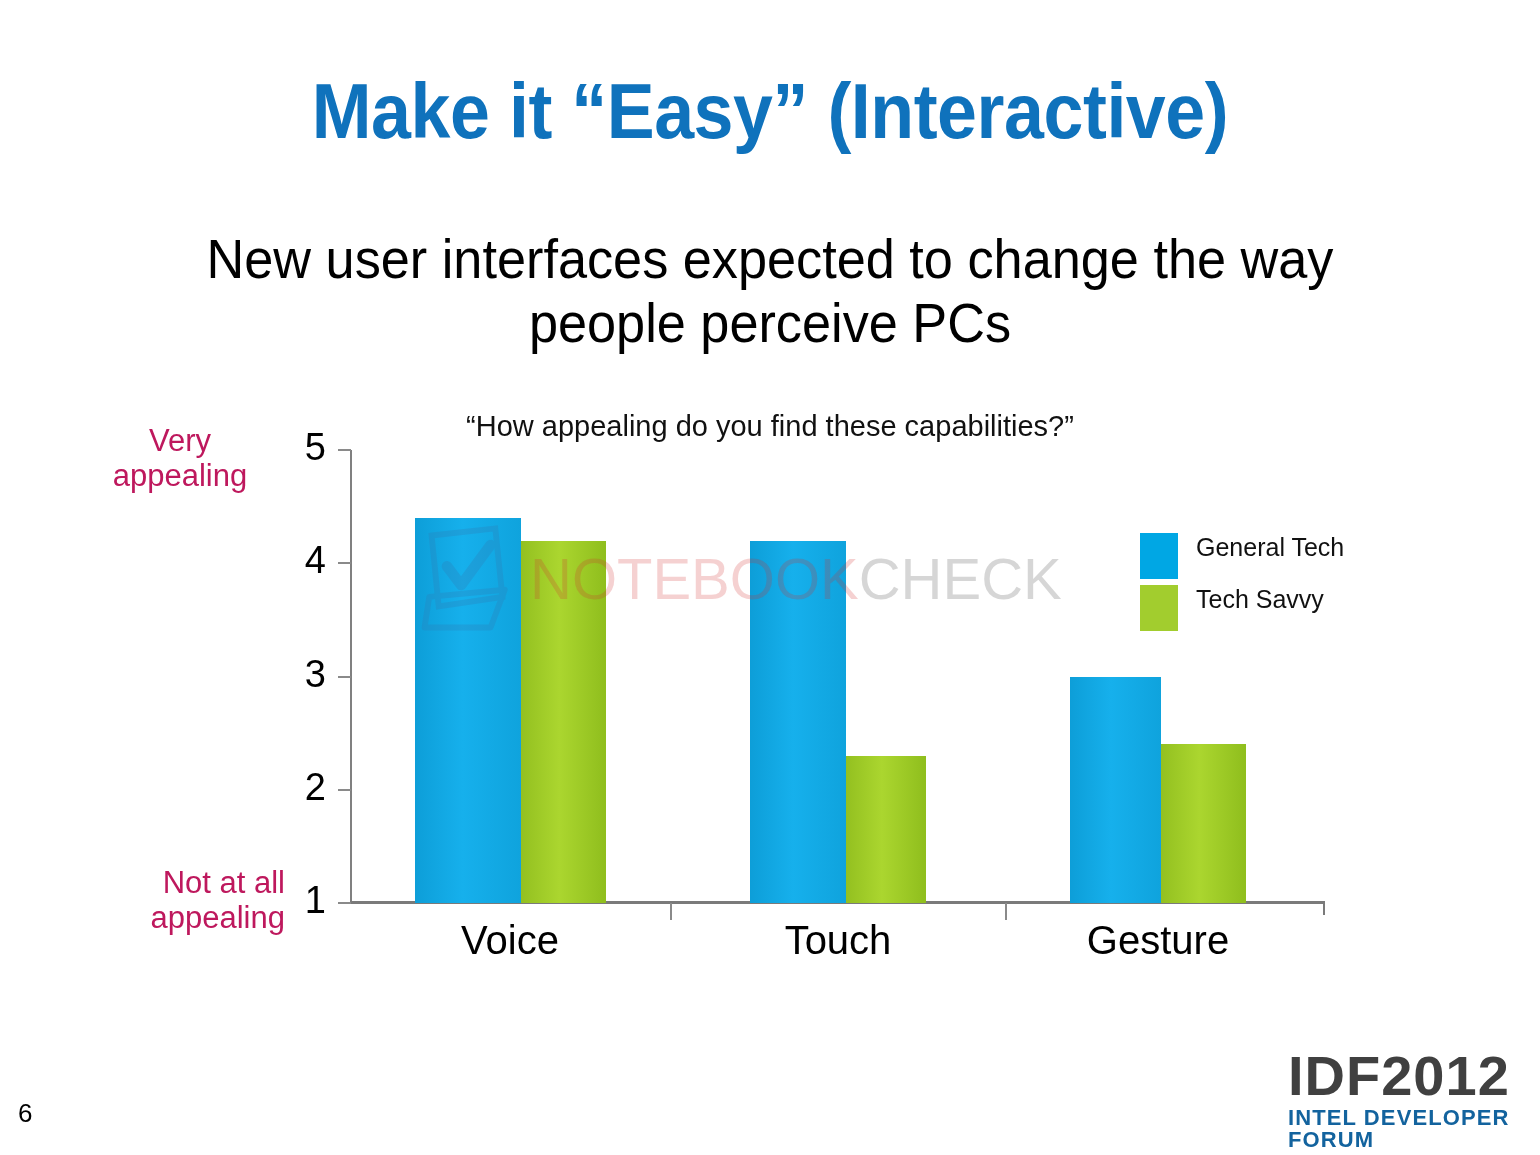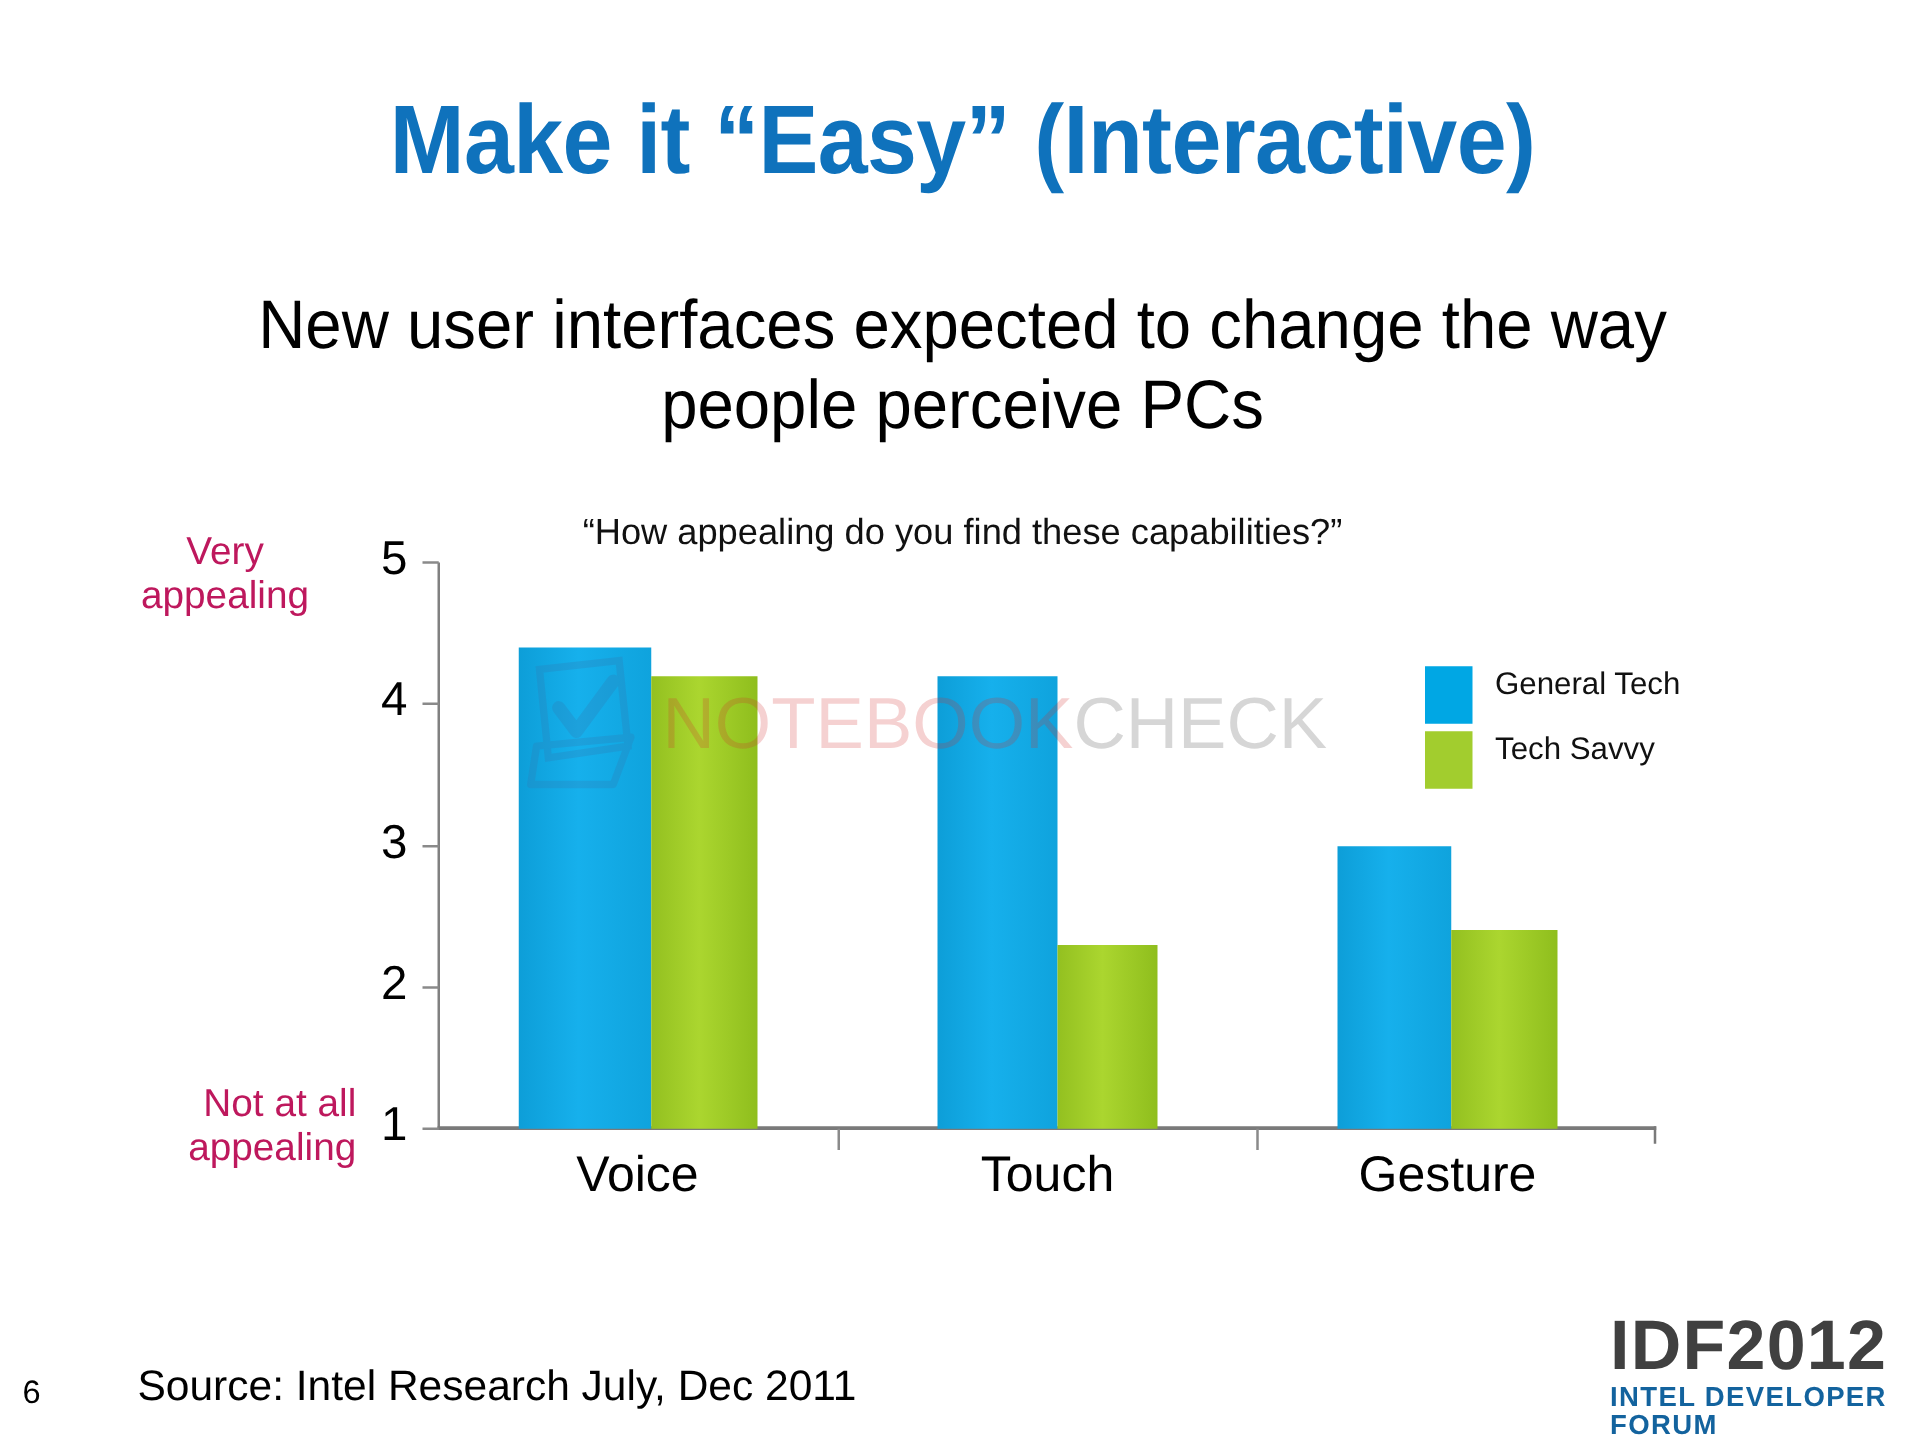--- a/index.html
+++ b/index.html
@@ -326,20 +326,19 @@
         </div>
         <div class="legend-row">
           <div class="legend-swatch savvy"></div>
           <div class="legend-label">Tech Savvy</div>
         </div>
       </div>
 
   </div>
 
   <div id="slide-number">6</div>
-  <div id="source-line">Source: Intel Research July, Dec 2011</div>
 
   <div id="idf-logo">
     <div id="idf-main">IDF2012</div>
     <div id="idf-sub">INTEL DEVELOPER FORUM</div>
   </div>
 
 </div>
 
 </body></html>

